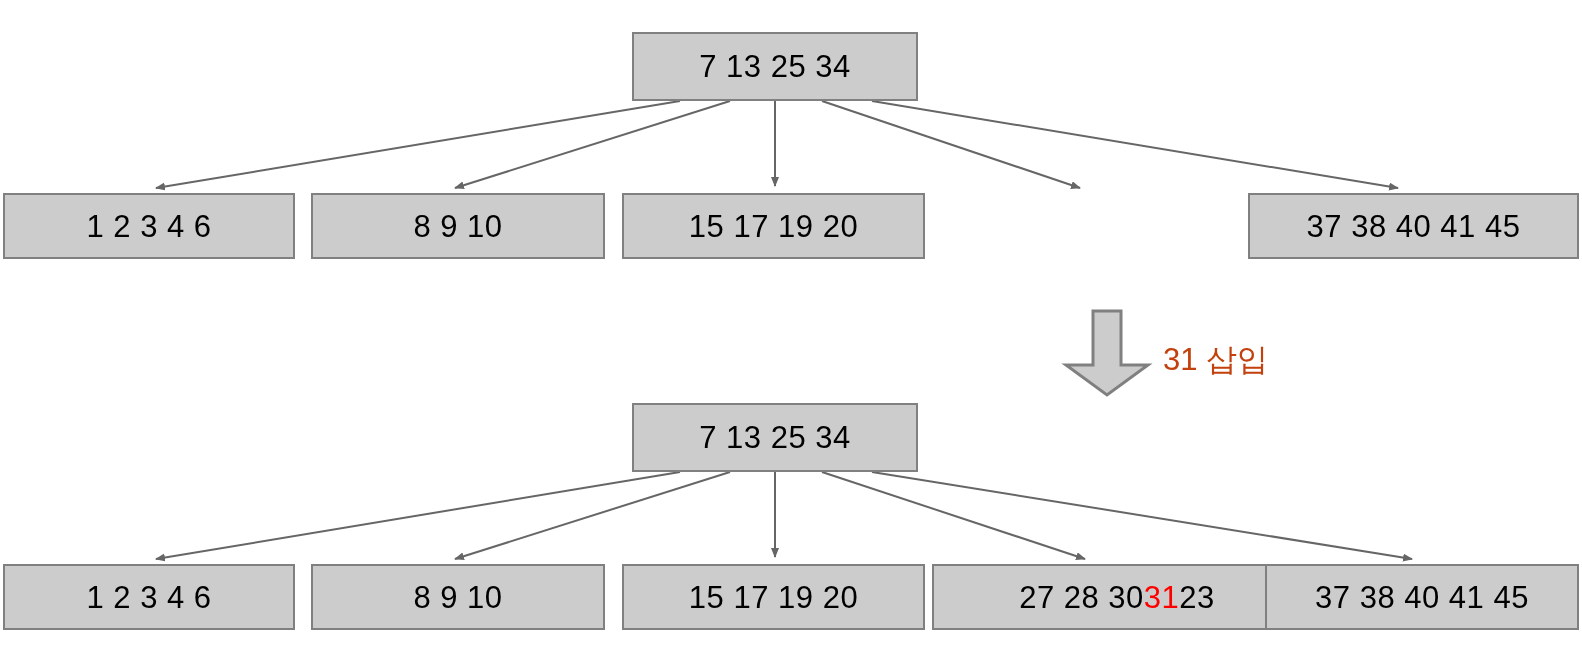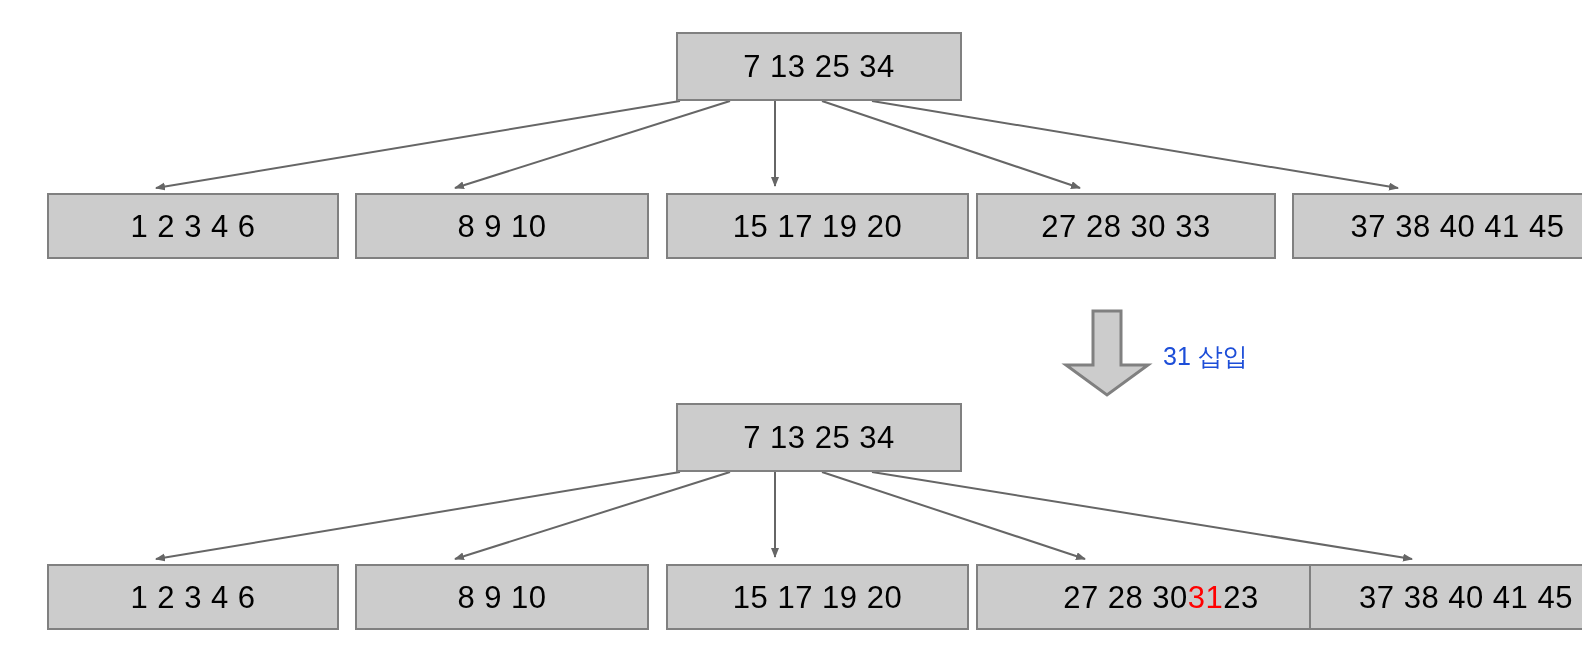--- a/index.html
+++ b/index.html
@@ -34,34 +34,33 @@
     border: 2px solid #808080;
     display: flex;
     align-items: center;
     justify-content: center;
     font-size: 31px;
     line-height: 1;
     letter-spacing: 0.5px;
     color: #000000;
     white-space: nowrap;
     z-index: 2;
-    margin-left: 44px;
   }
   .node .keyline {
     display: inline-block;
   }
   .hl {
     color: #ff0000;
     text-align: right;
   }
   .op-label {
     position: absolute;
-    font-size: 25px;
+    font-size: 31px;
     line-height: 1;
-    color: #1d4ed8;
+    color: #c2410c;
     white-space: nowrap;
     z-index: 3;
   }
   .block-arrow {
     position: absolute;
     z-index: 2;
   }
 </style>
 </head>
 <body>
@@ -101,23 +100,20 @@
   </div>
 
   <div class="node" style="left:311px; top:193px; width:294px; height:66px;">
     <span class="keyline">8 9 10</span>
   </div>
 
   <div class="node" style="left:622px; top:193px; width:303px; height:66px;">
     <span class="keyline">15 17 19 20</span>
   </div>
 
-  <div class="node" style="left:932px; top:193px; width:300px; height:66px;">
-    <span class="keyline">27 28 30 33</span>
-  </div>
 
   <div class="node" style="left:1248px; top:193px; width:331px; height:66px;">
     <span class="keyline">37 38 40 41 45</span>
   </div>
 
   <svg class="block-arrow" style="left:1060px; top:309px;" width="94" height="88" viewBox="0 0 94 88">
     <polygon points="33,2 61,2 61,56 88,56 47,86 6,56 33,56" fill="#cccccc" stroke="#808080" stroke-width="3" stroke-linejoin="miter"></polygon>
   </svg>
 
   <div class="op-label" style="left:1163px; top:344px;">

